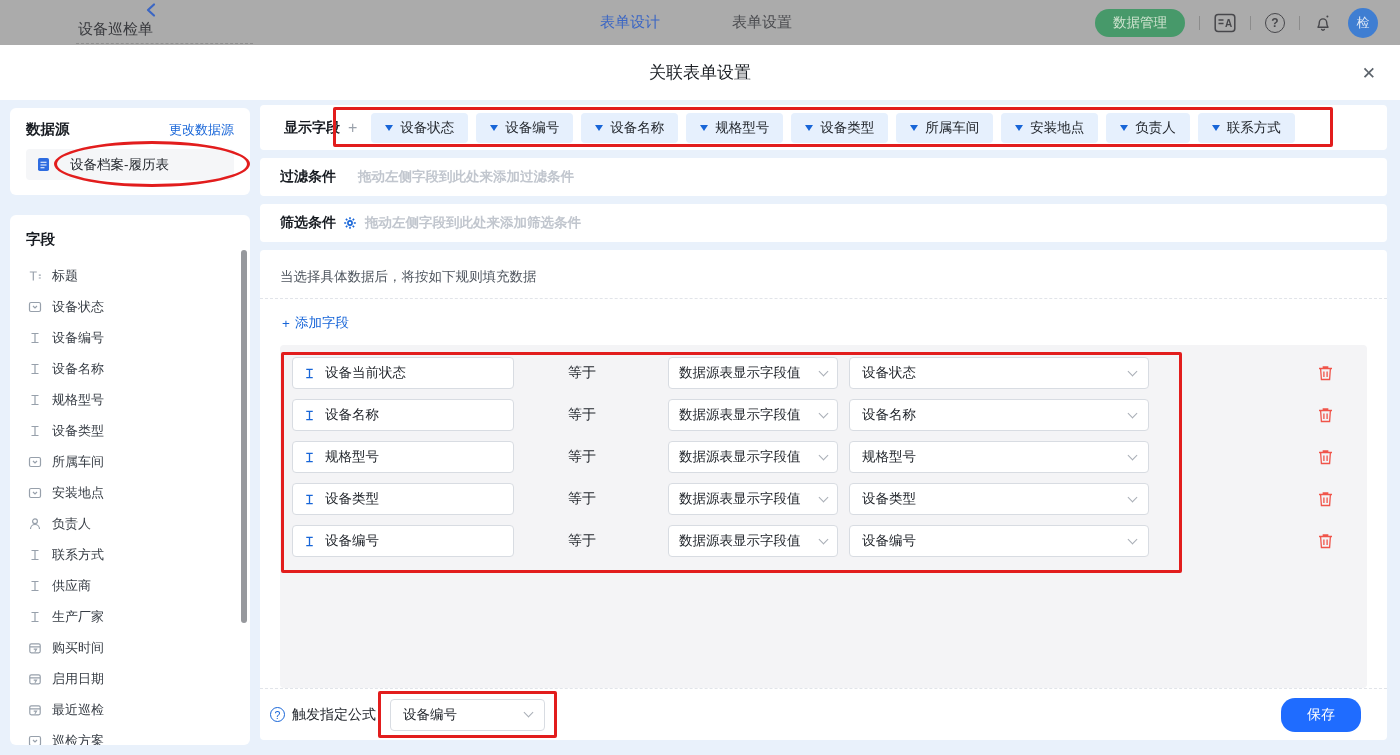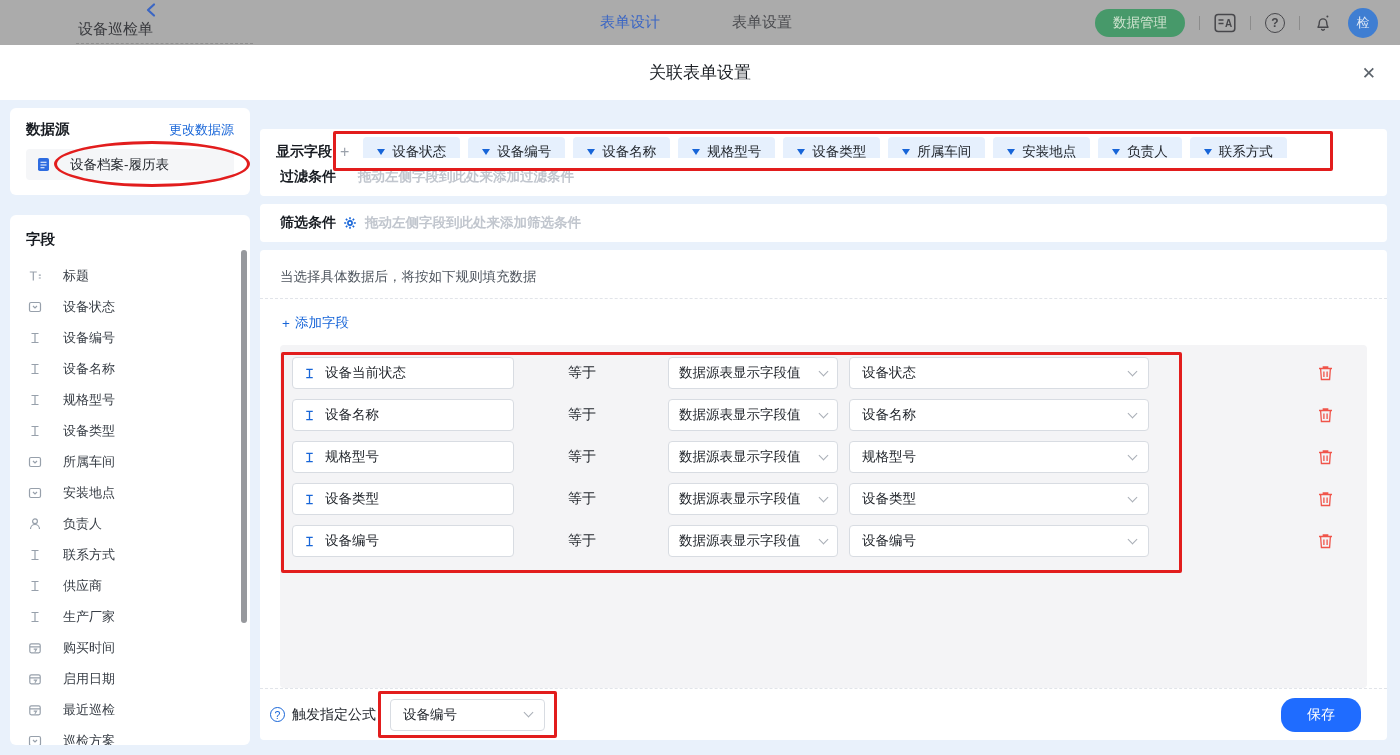--- a/index.html
+++ b/index.html
@@ -56,35 +56,35 @@
   .ds-title { font-size:14.5px; font-weight:bold; color:#171b21; }
   .ds-link { font-size:13px; color:#1765d8; cursor:pointer; }
   .ds-item {
     margin-top:10px; height:31px; background:#f5f6f8; border-radius:4px;
     display:flex; align-items:center; gap:19px; padding:0 10px; font-size:13.5px; color:#22262c; cursor:pointer;
   }
   .card-fields { top:215px; height:530px; padding:15px 16px; overflow:hidden; }
   .fields-title { font-size:14.5px; font-weight:bold; color:#171b21; }
   .field-list { list-style:none; margin-top:11px; }
   .field-list li {
-    height:31px; display:flex; align-items:center; gap:21px;
+    height:31px; display:flex; align-items:center; gap:10px;
     font-size:13px; color:#363c44; cursor:pointer; padding-left:2px;
   }
   .f-icon { width:14px; height:14px; flex:0 0 14px; display:flex; }
   .side-scrollbar {
     position:absolute; right:3px; top:35px; width:6px; height:373px;
     border-radius:3px; background:#96989c; cursor:pointer;
   }
 
   
   .sec { position:absolute; left:260px; width:1127px; background:#fff; border-radius:4px; }
   .sec-label { font-size:14px; font-weight:bold; color:#171b21; white-space:nowrap; }
   .placeholder { font-size:13.5px; color:#c1c6ce; white-space:nowrap;font-weight:bold; }
 
-  .sec-display { top:105px; height:45px; display:flex; align-items:center; padding:0 16px;margin-top:24px; }
+  .sec-display { top:105px; height:45px; display:flex; align-items:center; padding:0 24px; }
   .plus-gray { color:#9aa1ab; font-size:16px; margin-left:8px; cursor:pointer; }
   .chips { display:flex; align-items:center; gap:8px; margin-left:14px; }
   .chip {
     height:30px; background:#e6f0fd; border-radius:4px; padding:0 14px;
     display:flex; align-items:center; gap:7px; font-size:13.5px; color:#22262c; cursor:pointer; white-space:nowrap;
   }
   .caret-down { width:0; height:0; border-left:4.5px solid transparent; border-right:4.5px solid transparent; border-top:6px solid #1765d8; }
 
   .sec-filter { top:158px; height:38px; display:flex; align-items:center; padding:0 20px; }
   .sec-screen { top:204px; height:38px; display:flex; align-items:center; padding:0 20px; }

